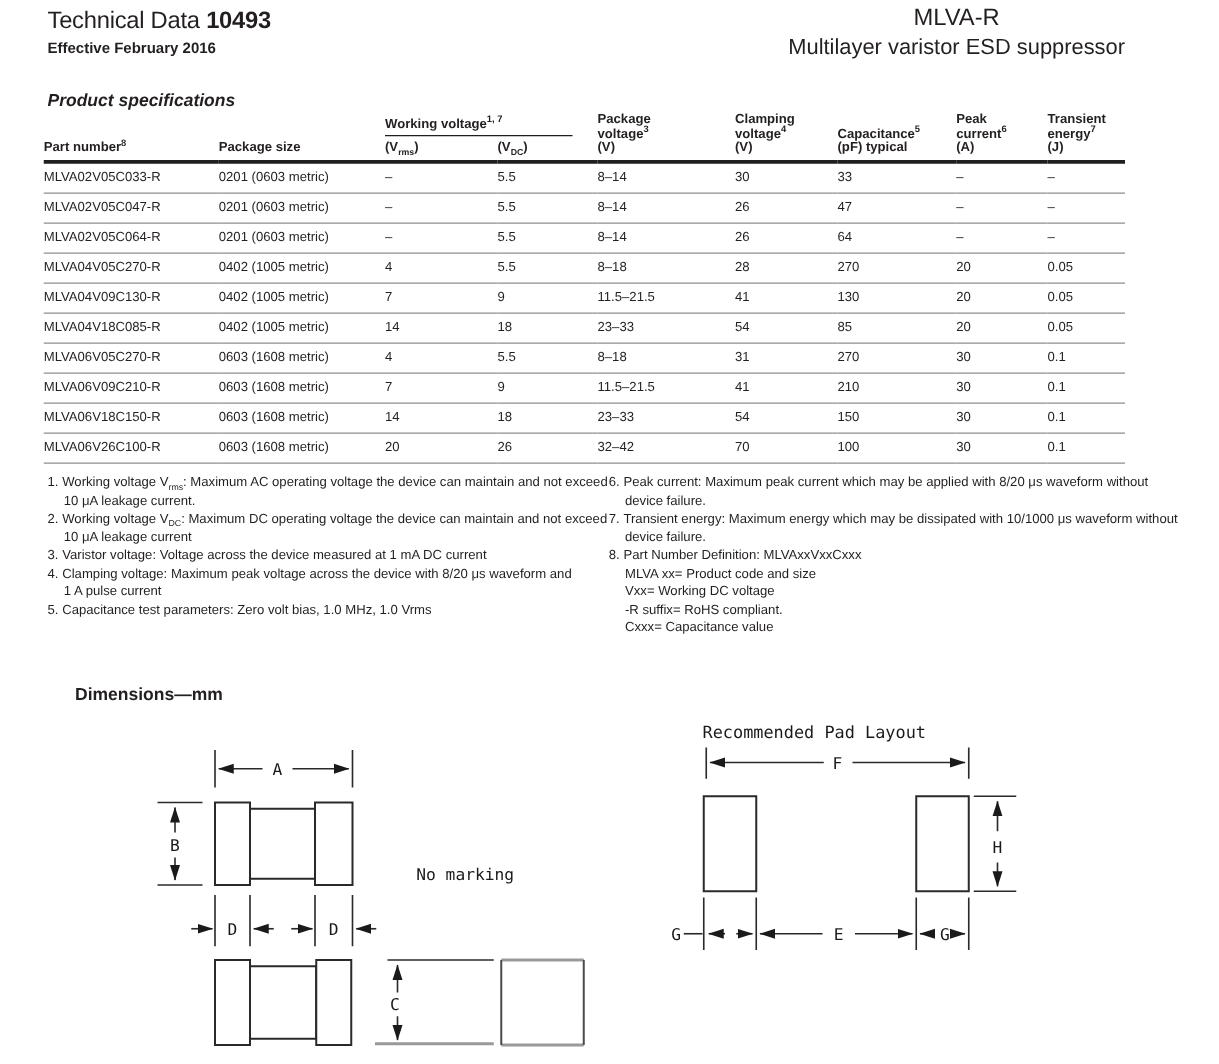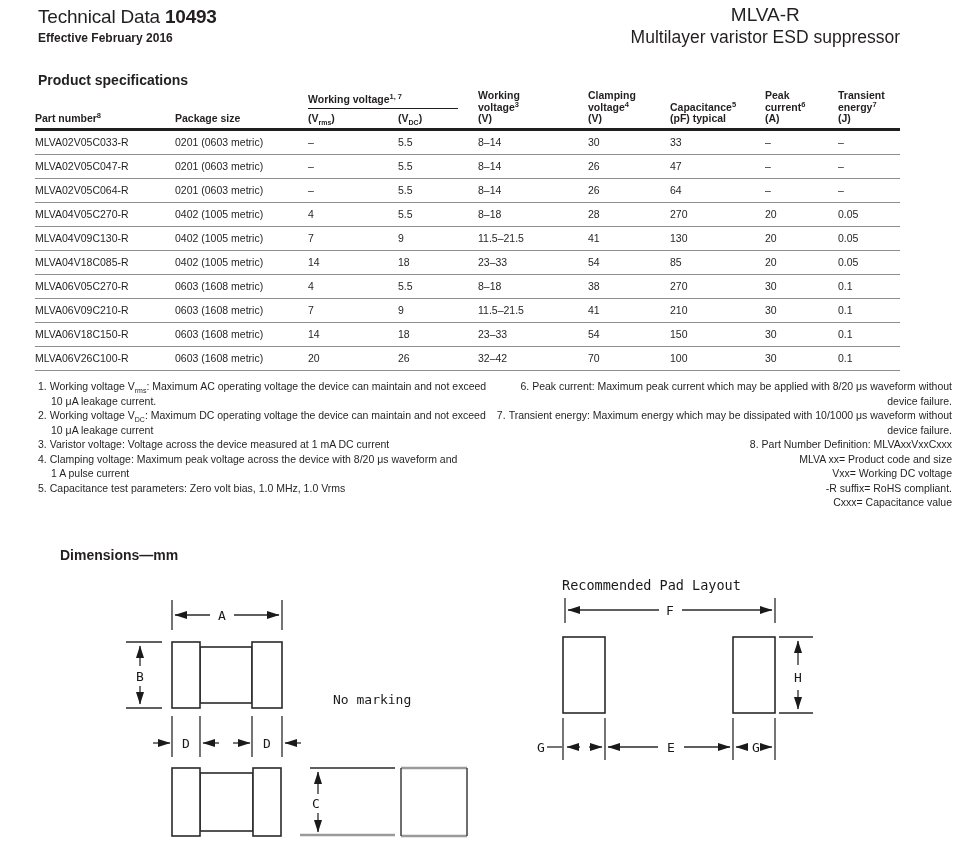--- a/index.html
+++ b/index.html
@@ -9,39 +9,39 @@
   
   .hdr-left{position:absolute;left:38px;top:6px;}
   .doc-title{font-size:19px;letter-spacing:-0.2px;}
   .doc-title .num{font-weight:700;}
   .doc-eff{font-size:12px;font-weight:700;margin-top:3px;}
   .hdr-right{position:absolute;right:75px;top:4px;text-align:center;}
   .prod-family{font-size:19px;}
   .prod-sub{font-size:17.5px;margin-top:1px;}
 
   
-  .spec-title{position:absolute;left:38px;top:72px;font-size:14px;font-weight:700;}
+  .spec-title{position:absolute;left:38px;top:72px;font-size:14px;font-weight:700;font-style:italic;}
   .dim-title{position:absolute;left:38px;top:547px;font-size:14px;font-weight:700;margin-left:22px;}
 
   
   .spec-table{position:absolute;left:35px;top:90px;width:865px;
               border-collapse:collapse;table-layout:fixed;}
   .spec-table th{font-size:10.5px;font-weight:700;text-align:left;vertical-align:bottom;
                  padding:0 4px 3px 0;line-height:11.5px;border-bottom:3px solid #1f1f1f;}
   .spec-table th.wv-group{border-bottom:none;padding:0;}
   .wv-inner{border-bottom:1.5px solid #1f1f1f;padding-bottom:2px;margin-right:20px;}
   .spec-table sup{font-size:7.5px;line-height:0;}
   .spec-table sub{font-size:7px;line-height:0;}
   .spec-table tbody td{font-size:10.5px;height:23px;vertical-align:middle;
                        padding:0 4px 0 0;border-bottom:1.5px solid #8e8e8e;}
 
   
   .notes{position:absolute;top:379px;font-size:10.5px;line-height:14.5px;}
   .notes-left{left:38px;width:450px;}
-  .notes-right{left:487px;width:465px;text-align:right;}
+  .notes-right{left:487px;width:465px;}
   .n-line{white-space:nowrap;}
   .n-num{margin-right:3px;}
   .cont{padding-left:13px;}
   .notes sub{font-size:7px;line-height:0;}
 
   
   .drawings{position:absolute;left:0;top:560px;}
   .dl{stroke:#2a2a2a;stroke-width:1.3;fill:none;}
   .dr{stroke:#2a2a2a;stroke-width:1.6;fill:#ffffff;}
   .gray{stroke:#9a9a9a;stroke-width:2.5;}
@@ -78,21 +78,21 @@
         <col style="width:62px">
     </colgroup>
     <thead>
       <tr>
         <th rowspan="2"><span>Part number</span><sup>8</sup></th>
         <th rowspan="2"><span>Package size</span></th>
         <th colspan="2" class="wv-group">
           <div class="wv-inner"><span>Working voltage</span><sup>1, 7</sup></div>
         </th>
         <th rowspan="2">
-          <div>Working</div>
+          <div>Package</div>
           <div><span>voltage</span><sup>3</sup></div>
           <div>(V)</div>
         </th>
         <th rowspan="2">
           <div>Clamping</div>
           <div><span>voltage</span><sup>4</sup></div>
           <div>(V)</div>
         </th>
         <th rowspan="2">
           <div><span>Capacitance</span><sup>5</sup></div>
@@ -180,21 +180,21 @@
           <td>85</td>
           <td>20</td>
           <td>0.05</td>
         </tr>
       <tr>
           <td>MLVA06V05C270-R</td>
           <td>0603 (1608 metric)</td>
           <td>4</td>
           <td>5.5</td>
           <td>8–18</td>
-          <td>38</td>
+          <td>31</td>
           <td>270</td>
           <td>30</td>
           <td>0.1</td>
         </tr>
       <tr>
           <td>MLVA06V09C210-R</td>
           <td>0603 (1608 metric)</td>
           <td>7</td>
           <td>9</td>
           <td>11.5–21.5</td>

